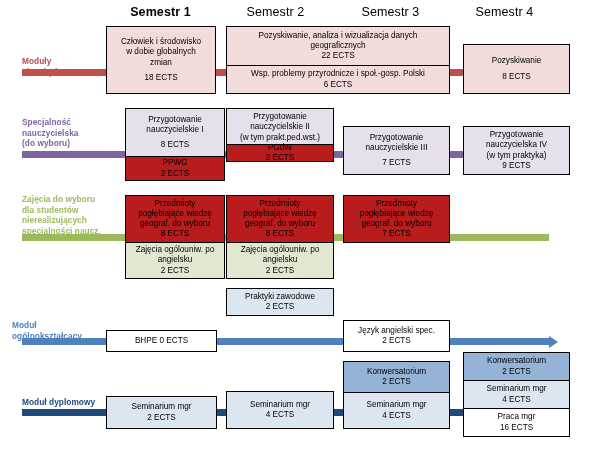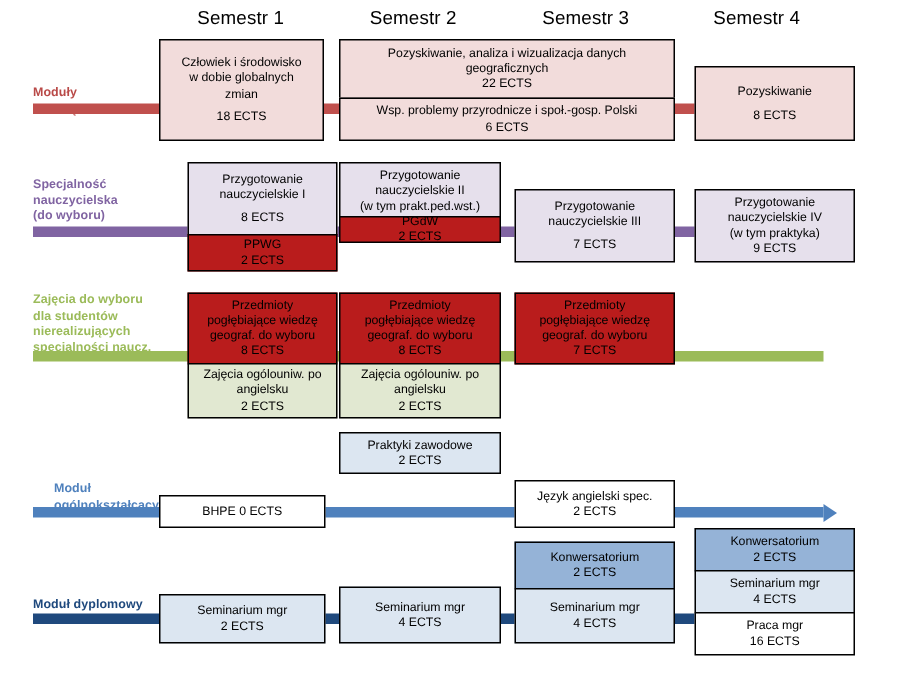--- a/index.html
+++ b/index.html
@@ -69,21 +69,21 @@
   .fill-green  {background:#E1E8D1;}
   .fill-ltblue {background:#DCE6F1;}
   .fill-blue   {background:#95B3D7;}
   .fill-white  {background:#FFFFFF;}
 </style>
 </head>
 <body>
 
 <div id="canvas">
 
-  <div class="sem-head" style="left:108px;top:5px;width:105px;">Semestr 1</div>
+  <div class="sem-head" style="left:108px;top:5px;width:105px;font-weight:bold;">Semestr 1</div>
   <div class="sem-head" style="left:223px;top:5px;width:105px;">Semestr 2</div>
   <div class="sem-head" style="left:338px;top:5px;width:105px;">Semestr 3</div>
   <div class="sem-head" style="left:452px;top:5px;width:105px;">Semestr 4</div>
 
   <div class="row-label" style="left:22px;top:56px;color:#B94A48;">Moduły
 obowiązkowe</div>
   <div class="arrow" style="left:22px;top:69px;width:527px;color:#C0504D;">
     <div class="bar" style="background:#C0504D;"></div>
     <div class="head"></div>
   </div>
@@ -145,21 +145,21 @@
 
   <div class="box fill-purple" style="left:343px;top:126px;width:107px;height:49px;">
     <span class="ln">Przygotowanie</span>
     <span class="ln">nauczycielskie III</span>
     <span class="gap"></span>
     <span class="ln">7 ECTS</span>
   </div>
 
   <div class="box fill-purple" style="left:463px;top:126px;width:107px;height:49px;">
     <span class="ln">Przygotowanie</span>
-    <span class="ln">nauczycielskie IV</span>
+    <span class="ln">nauczycielska IV</span>
     <span class="ln">(w tym praktyka)</span>
     <span class="ln">9 ECTS</span>
   </div>
 
   <div class="row-label" style="left:22px;top:194px;color:#9BBB59;">Zajęcia do wyboru
 dla studentów
 nierealizujących
 specjalności naucz.</div>
   <div class="arrow" style="left:22px;top:234px;width:527px;color:#9BBB59;">
     <div class="bar" style="background:#9BBB59;"></div>
@@ -193,21 +193,21 @@
     <span class="ln">2 ECTS</span>
   </div>
 
   <div class="box fill-cream" style="left:343px;top:195px;width:107px;height:48px;">
     <span class="ln">Przedmioty</span>
     <span class="ln">pogłębiające wiedzę</span>
     <span class="ln">geograf. do wyboru</span>
     <span class="ln">7 ECTS</span>
   </div>
 
-  <div class="row-label" style="left:36px;top:320px;color:#4F81BD;">Moduł
+  <div class="row-label" style="left:12px;top:320px;color:#4F81BD;">Moduł
 ogólnokształcący</div>
   <div class="arrow" style="left:22px;top:338px;width:527px;color:#4F81BD;">
     <div class="bar" style="background:#4F81BD;"></div>
     <div class="head"></div>
   </div>
 
   <div class="box fill-white" style="left:106px;top:330px;width:111px;height:22px;">
     <span class="ln">BHPE 0 ECTS</span>
   </div>
 

